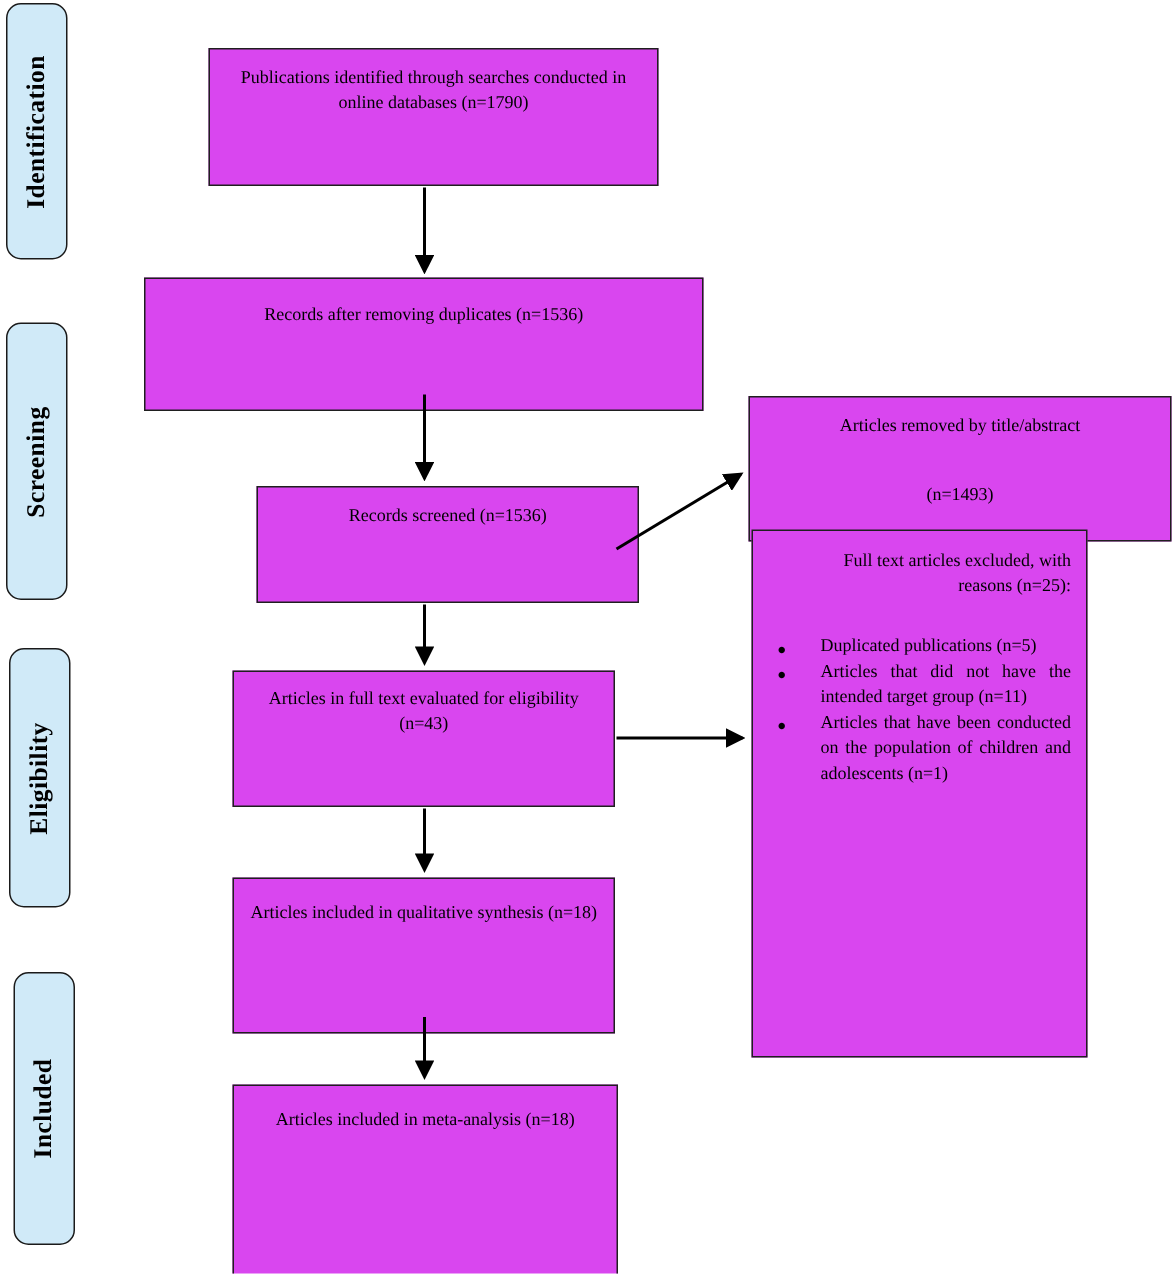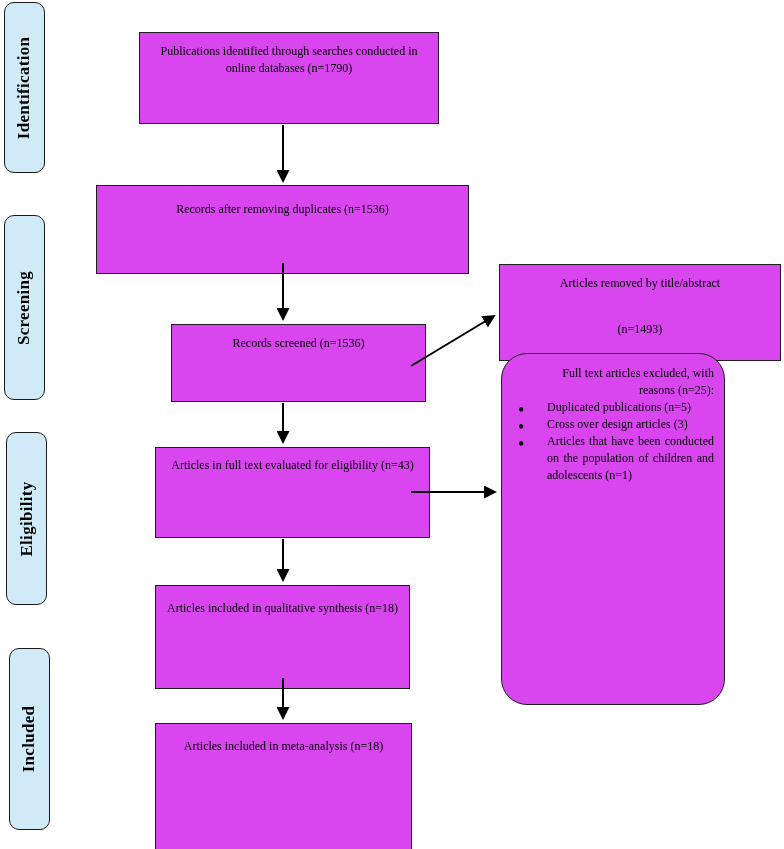--- a/index.html
+++ b/index.html
@@ -30,28 +30,28 @@
     position: absolute;
     background: #d946ef;
     border: 1.6px solid #1f1f1f;
     font-size: 12px;
     line-height: 1.42;
     text-align: center;
   }
   .box-identified   { left: 139px; top: 32px;  width: 300px; height: 92px;  padding: 10px 8px 0; }
   .box-dedup        { left: 96px;  top: 185px; width: 373px; height: 89px;  padding: 15px 6px 0; }
   .box-screened     { left: 155px; top: 324px; width: 255px; height: 78px;  padding: 10px 6px 0; margin-left: 16px; }
-  .box-fulltext     { left: 155px; top: 447px; width: 275px; height: 91px;  padding: 9px 8px 0; }
+  .box-fulltext     { left: 155px; top: 447px; width: 255px; height: 91px;  padding: 9px 8px 0; }
   .box-qualitative  { left: 155px; top: 585px; width: 255px; height: 104px;  padding: 14px 10px 0; }
   .box-meta         { left: 155px; top: 723px; width: 257px; height: 156px; padding: 14px 14px 0; }
   .box-removed      { left: 499px; top: 264px; width: 282px; height: 97px;  padding: 10px 6px 0; }
   .box-removed .line2 { margin-top: 29px; }
-  .box-excluded     { left: 501px; top: 353px; width: 224px; height: 352px; padding: 11px 10px 0 10px; text-align: left; border-radius: 26px; }
+  .box-excluded     { left: 501px; top: 353px; width: 224px; height: 352px; padding: 11px 10px 0 10px; text-align: left; }
   .box-excluded .heading { text-align: right; padding-right: 0px; padding-left: 20px; }
-  .box-excluded ul { list-style: none; }
+  .box-excluded ul { list-style: none; margin-top: 23px; }
   .box-excluded li {
     position: relative;
     padding-left: 35px;
     text-align: justify;
     line-height: 1.42;
   }
   .box-excluded li::before {
     content: "\2022";
     position: absolute;
     left: 6px;
@@ -102,21 +102,21 @@
 
 <div class="box box-removed">
   <div class="line1">Articles removed by title/abstract</div>
   <div class="line2">(n=1493)</div>
 </div>
 
 <div class="box box-excluded">
   <div class="heading">Full text articles excluded, with reasons (n=25):</div>
   <ul>
     <li>Duplicated publications (n=5)</li>
-    <li>Cross over design articles (3)</li>
+    <li>Articles that did not have the intended target group (n=11)</li>
     <li>Articles that have been conducted on the population of children and adolescents (n=1)</li>
   </ul>
 </div>
 
 <svg id="arrows" width="784" height="849" viewBox="0 0 784 849">
   <defs>
     <marker id="ah" viewBox="0 0 10 10" refX="8.5" refY="5" markerWidth="6.5" markerHeight="6.5" orient="auto-start-reverse">
       <path d="M0,0 L10,5 L0,10 z" fill="#000"></path>
     </marker>
   </defs>

